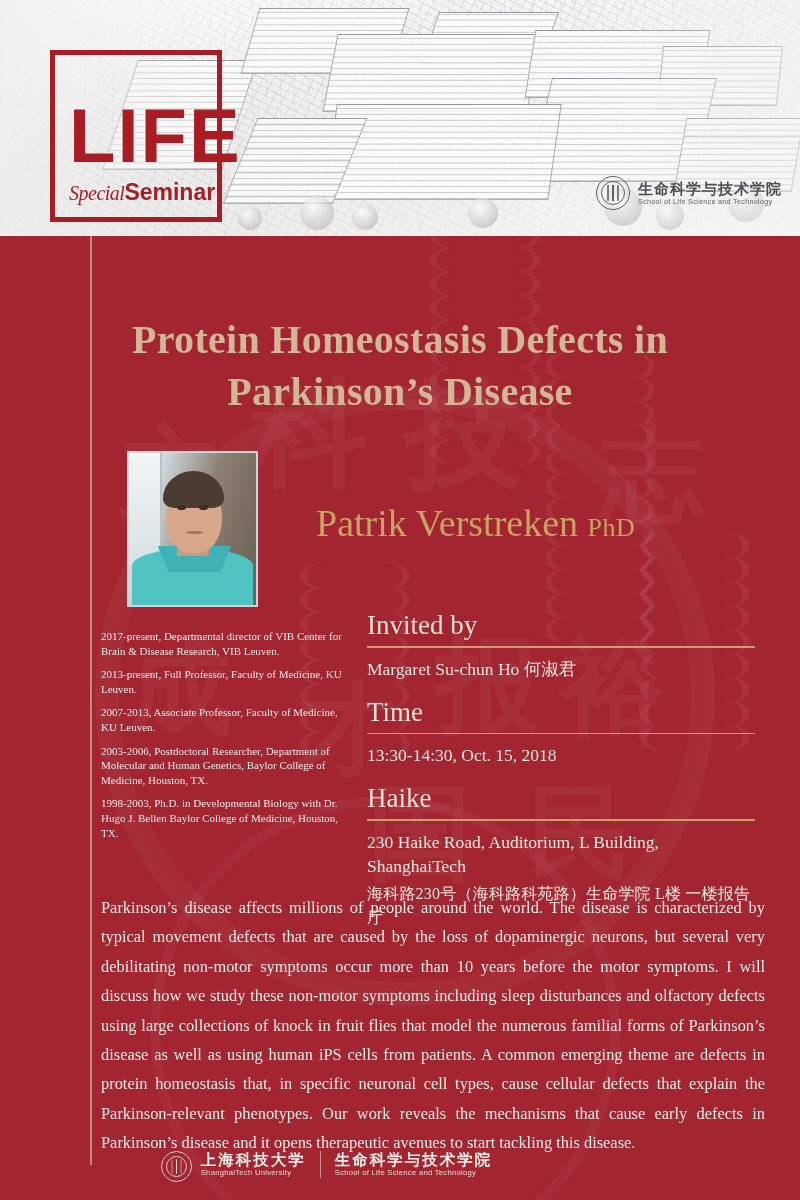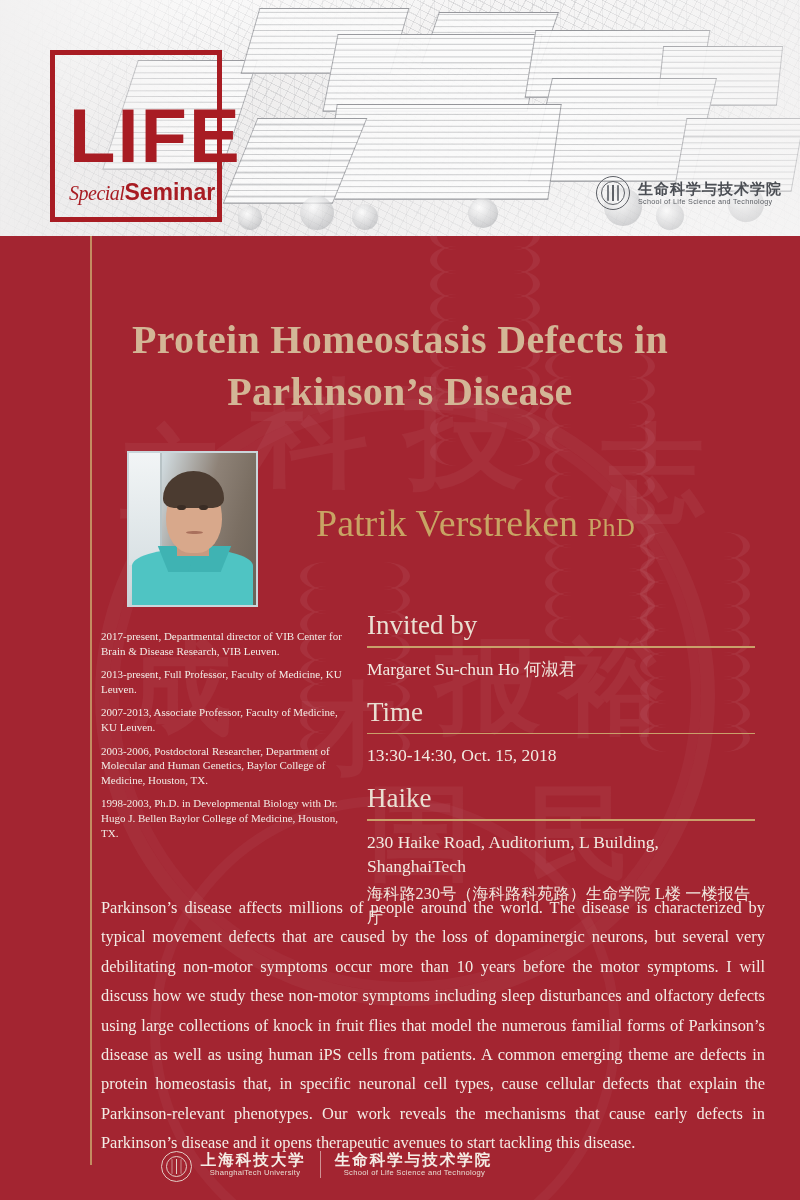--- a/index.html
+++ b/index.html
@@ -402,21 +402,20 @@
     color: #f4ece5;
     letter-spacing: 2px;
     line-height: 17px;
   }
   .f-en {
     font-family: "Liberation Sans", sans-serif;
     font-size: 7.6px;
     color: #e9ddd3;
     letter-spacing: 0.3px;
     line-height: 10px;
-    margin-left: 9px;
   }
   .f-div {
     width: 1px; height: 27px;
     background: rgba(244,236,229,0.55);
     margin: 0 5px;
   }
 </style>
 </head>
 <body>
 

